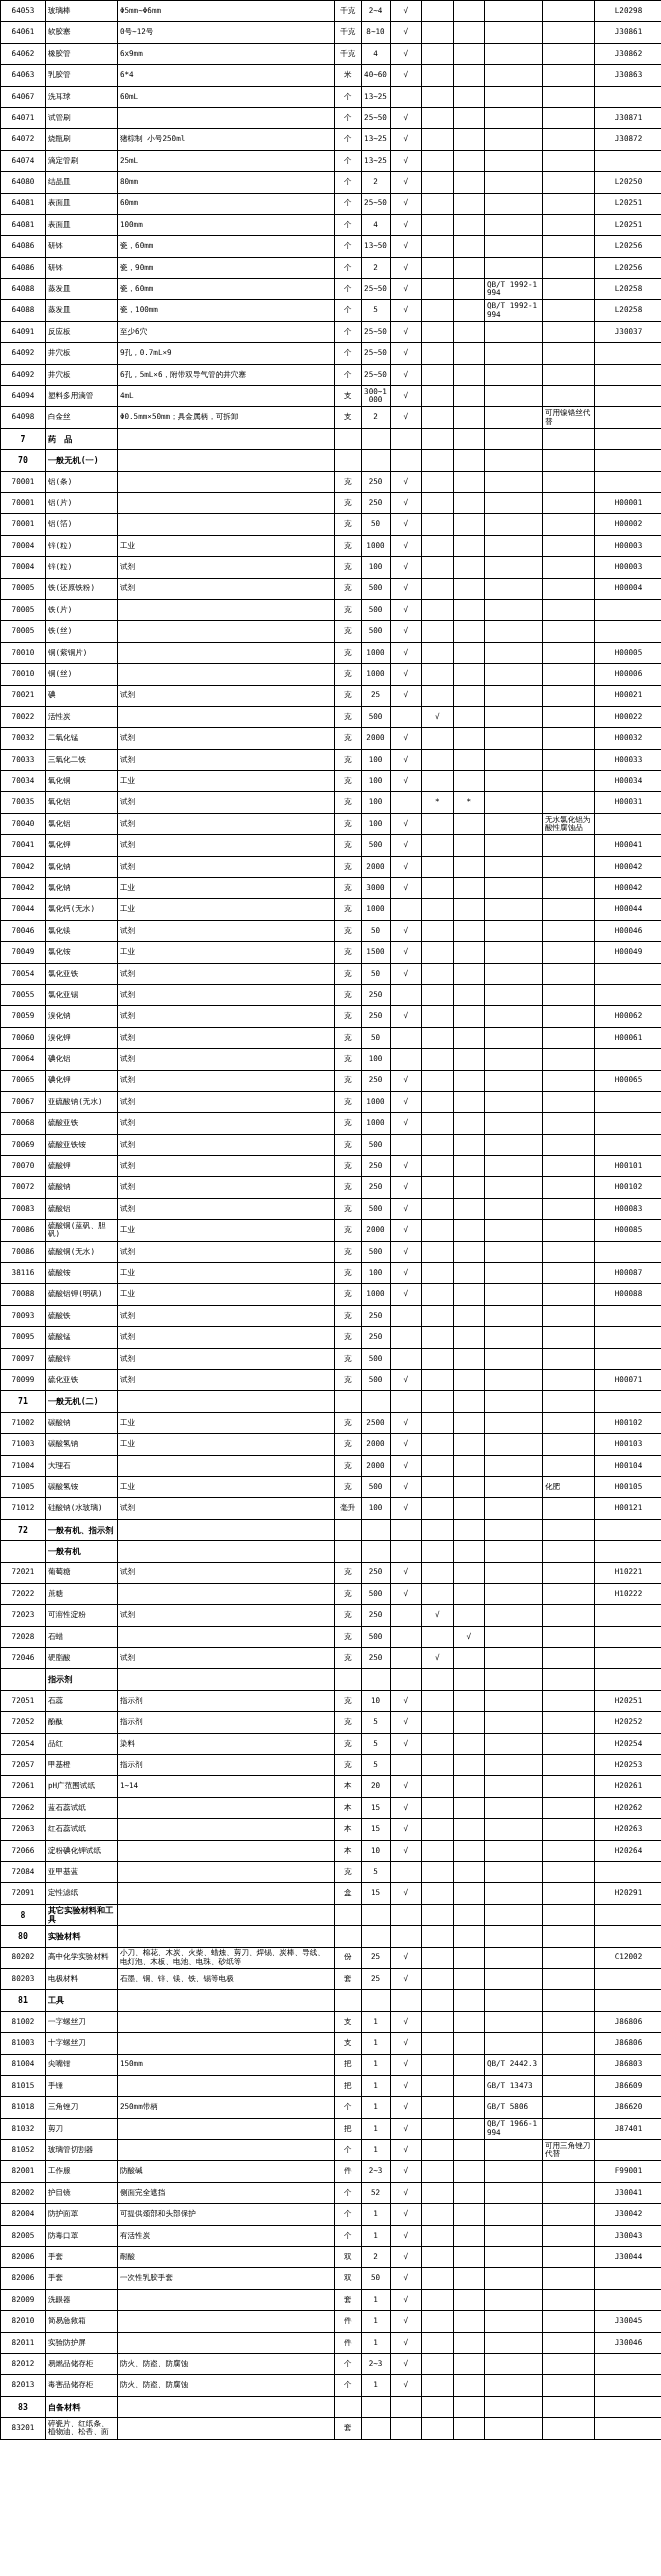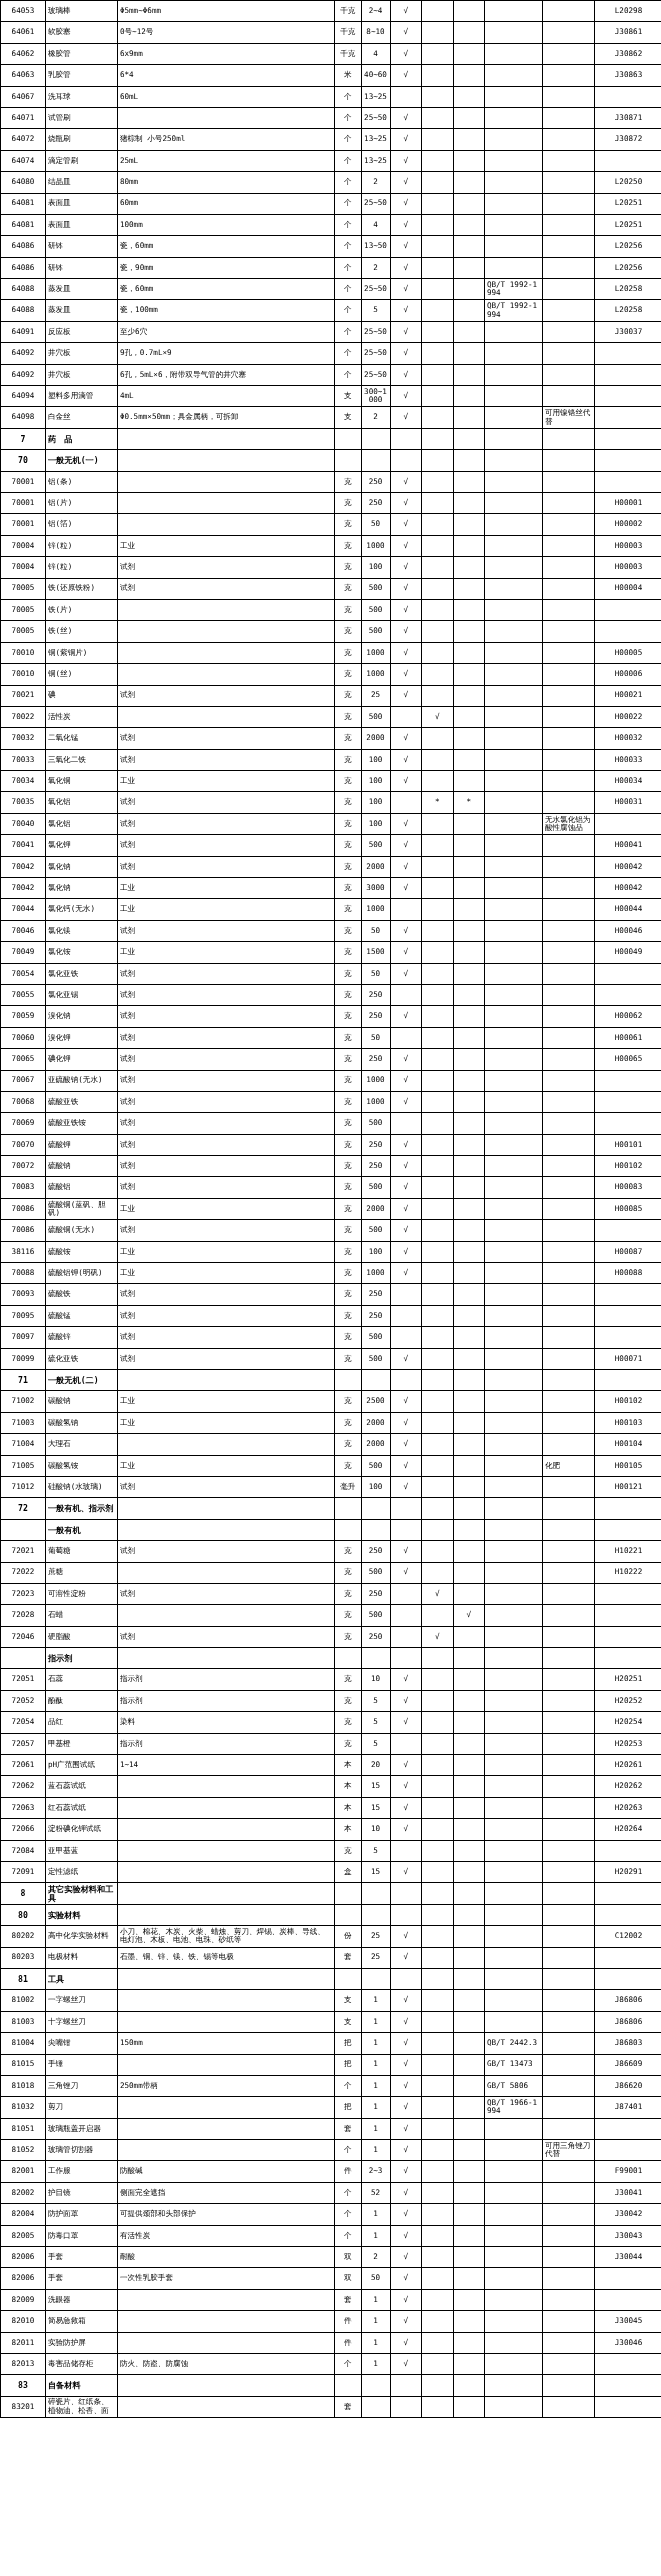--- a/index.html
+++ b/index.html
@@ -669,20 +669,33 @@
           <td class="center c-unit">克</td>
           <td class="center c-qty">50</td>
           <td class="center c-chk"></td>
           <td class="center c-chk"></td>
           <td class="center c-chk"></td>
           <td class="c-std"></td>
           <td class="c-note"></td>
           <td class="center c-ref">H00061</td>
         </tr>
         <tr>
+          <td class="center c-code">70064</td>
+          <td class="c-name">碘化铝</td>
+          <td class="c-spec">试剂</td>
+          <td class="center c-unit">克</td>
+          <td class="center c-qty">100</td>
+          <td class="center c-chk"></td>
+          <td class="center c-chk"></td>
+          <td class="center c-chk"></td>
+          <td class="c-std"></td>
+          <td class="c-note"></td>
+          <td class="center c-ref"></td>
+        </tr>
+        <tr>
           <td class="center c-code">70065</td>
           <td class="c-name">碘化钾</td>
           <td class="c-spec">试剂</td>
           <td class="center c-unit">克</td>
           <td class="center c-qty">250</td>
           <td class="center c-chk">√</td>
           <td class="center c-chk"></td>
           <td class="center c-chk"></td>
           <td class="c-std"></td>
           <td class="c-note"></td>
@@ -1319,33 +1332,20 @@
           <td class="center c-unit">把</td>
           <td class="center c-qty">1</td>
           <td class="center c-chk">√</td>
           <td class="center c-chk"></td>
           <td class="center c-chk"></td>
           <td class="c-std">QB/T 1966-1994</td>
           <td class="c-note"></td>
           <td class="center c-ref">J87401</td>
         </tr>
         <tr>
-          <td class="center c-code">81051</td>
-          <td class="c-name">玻璃瓶盖开启器</td>
-          <td class="c-spec"></td>
-          <td class="center c-unit">套</td>
-          <td class="center c-qty">1</td>
-          <td class="center c-chk">√</td>
-          <td class="center c-chk"></td>
-          <td class="center c-chk"></td>
-          <td class="c-std"></td>
-          <td class="c-note"></td>
-          <td class="center c-ref"></td>
-        </tr>
-        <tr>
           <td class="center c-code">81052</td>
           <td class="c-name">玻璃管切割器</td>
           <td class="c-spec"></td>
           <td class="center c-unit">个</td>
           <td class="center c-qty">1</td>
           <td class="center c-chk">√</td>
           <td class="center c-chk"></td>
           <td class="center c-chk"></td>
           <td class="c-std"></td>
           <td class="c-note">可用三角锉刀代替</td>
@@ -1460,20 +1460,33 @@
           <td class="c-name">实验防护屏</td>
           <td class="c-spec"></td>
           <td class="center c-unit">件</td>
           <td class="center c-qty">1</td>
           <td class="center c-chk">√</td>
           <td class="center c-chk"></td>
           <td class="center c-chk"></td>
           <td class="c-std"></td>
           <td class="c-note"></td>
           <td class="center c-ref">J30046</td>
+        </tr>
+        <tr>
+          <td class="center c-code">82012</td>
+          <td class="c-name">易燃品储存柜</td>
+          <td class="c-spec">防火、防盗、防腐蚀</td>
+          <td class="center c-unit">个</td>
+          <td class="center c-qty">2~3</td>
+          <td class="center c-chk">√</td>
+          <td class="center c-chk"></td>
+          <td class="center c-chk"></td>
+          <td class="c-std"></td>
+          <td class="c-note"></td>
+          <td class="center c-ref"></td>
         </tr>
         <tr>
           <td class="center c-code">82013</td>
           <td class="c-name">毒害品储存柜</td>
           <td class="c-spec">防火、防盗、防腐蚀</td>
           <td class="center c-unit">个</td>
           <td class="center c-qty">1</td>
           <td class="center c-chk">√</td>
           <td class="center c-chk"></td>
           <td class="center c-chk"></td>

